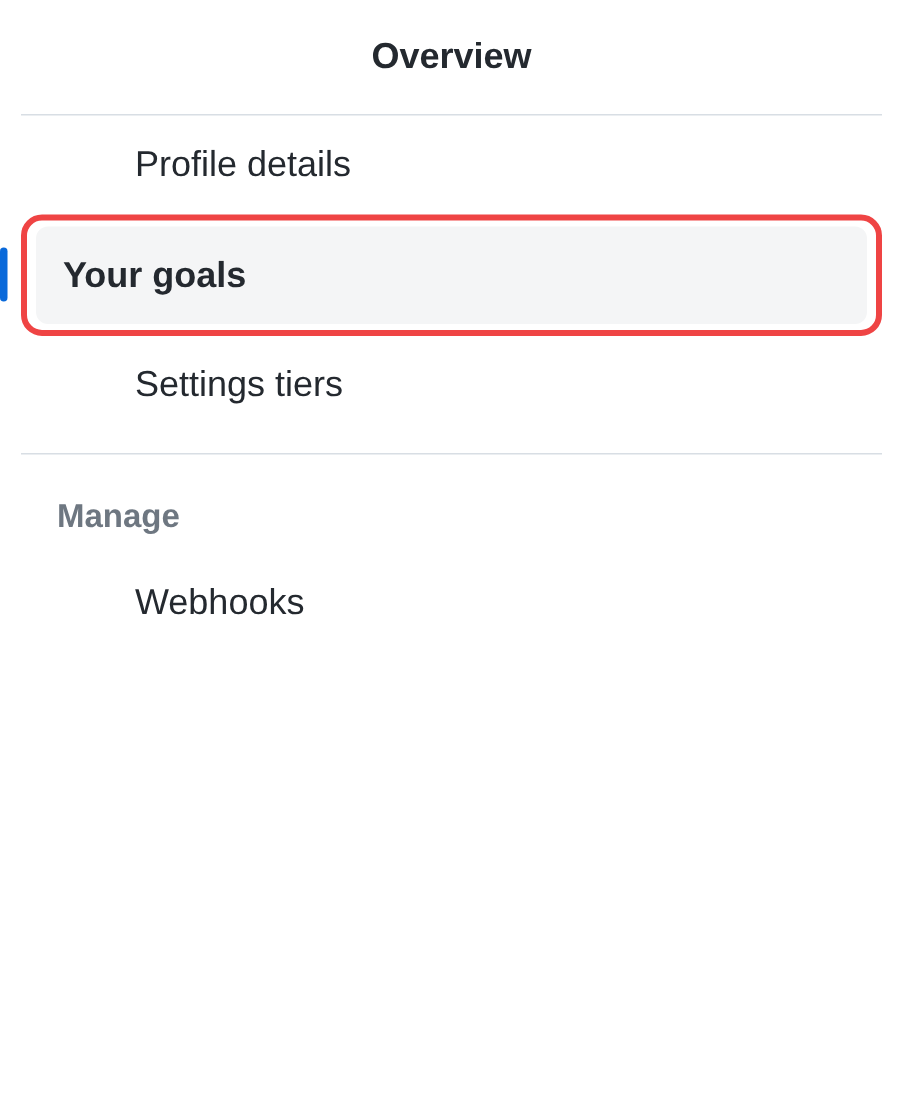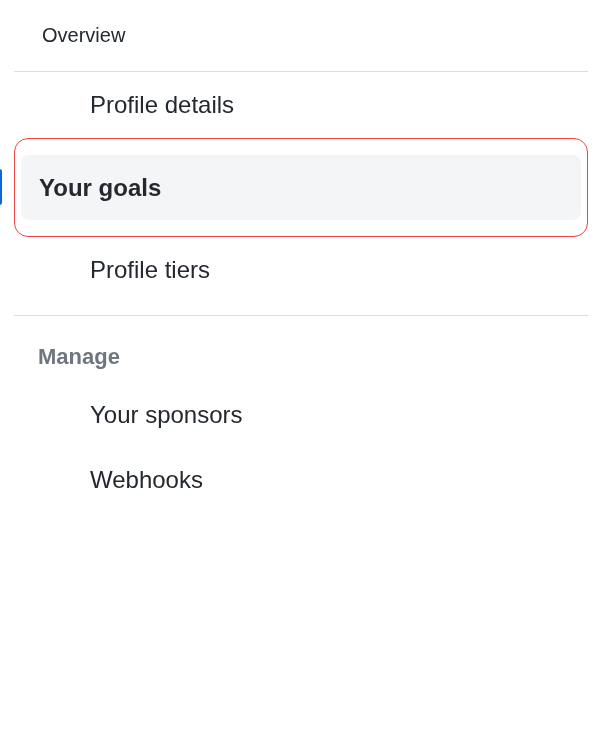--- a/index.html
+++ b/index.html
@@ -38,64 +38,64 @@
       position: absolute;
       left: -24px;
       top: 50%;
       transform: translateY(-50%);
       width: 5px;
       height: 36px;
       background: #0969da;
       border-radius: 3px;
     }
     .highlight-box {
-      border: 1px solid #ef4444;
+      border: 4px solid #ef4444;
       border-radius: 14px;
       margin: 0 14px;
-      padding: 16px 6px;
+      padding: 4px 6px;
     }
     .section-header {
       padding: 28px 38px 12px 38px;
       font-size: 22px;
       font-weight: 600;
       color: #6e7781;
     }
     .divider {
       height: 1px;
       background: #d8dee4;
       margin: 12px 14px 0 14px;
     }
     .top-item {
       padding: 24px 42px 12px 42px;
-      font-size: 20px;
-      font-weight: 400;
+      font-size: 24px;
+      font-weight: 700;
       cursor: pointer;
+      text-align: center;
     }
   </style>
 </head>
 <body>
 
 <div class="nav-container">
 
   <div class="top-item">Overview</div>
 
   <div class="divider"></div>
 
 
   <div class="nav-item">Profile details</div>
 
   <div class="highlight-box">
     <div class="nav-item selected" style="margin:0; padding:16px 18px;">Your goals</div>
   </div>
 
-  <div class="nav-item">Profile tiers</div>
+  <div class="nav-item">Settings tiers</div>
 
   <div class="divider"></div>
 
   <div class="section-header">Manage</div>
 
-  <div class="nav-item">Your sponsors</div>
 
 
   <div class="nav-item">Webhooks</div>
 
 
 </div>
 
 </body></html>

